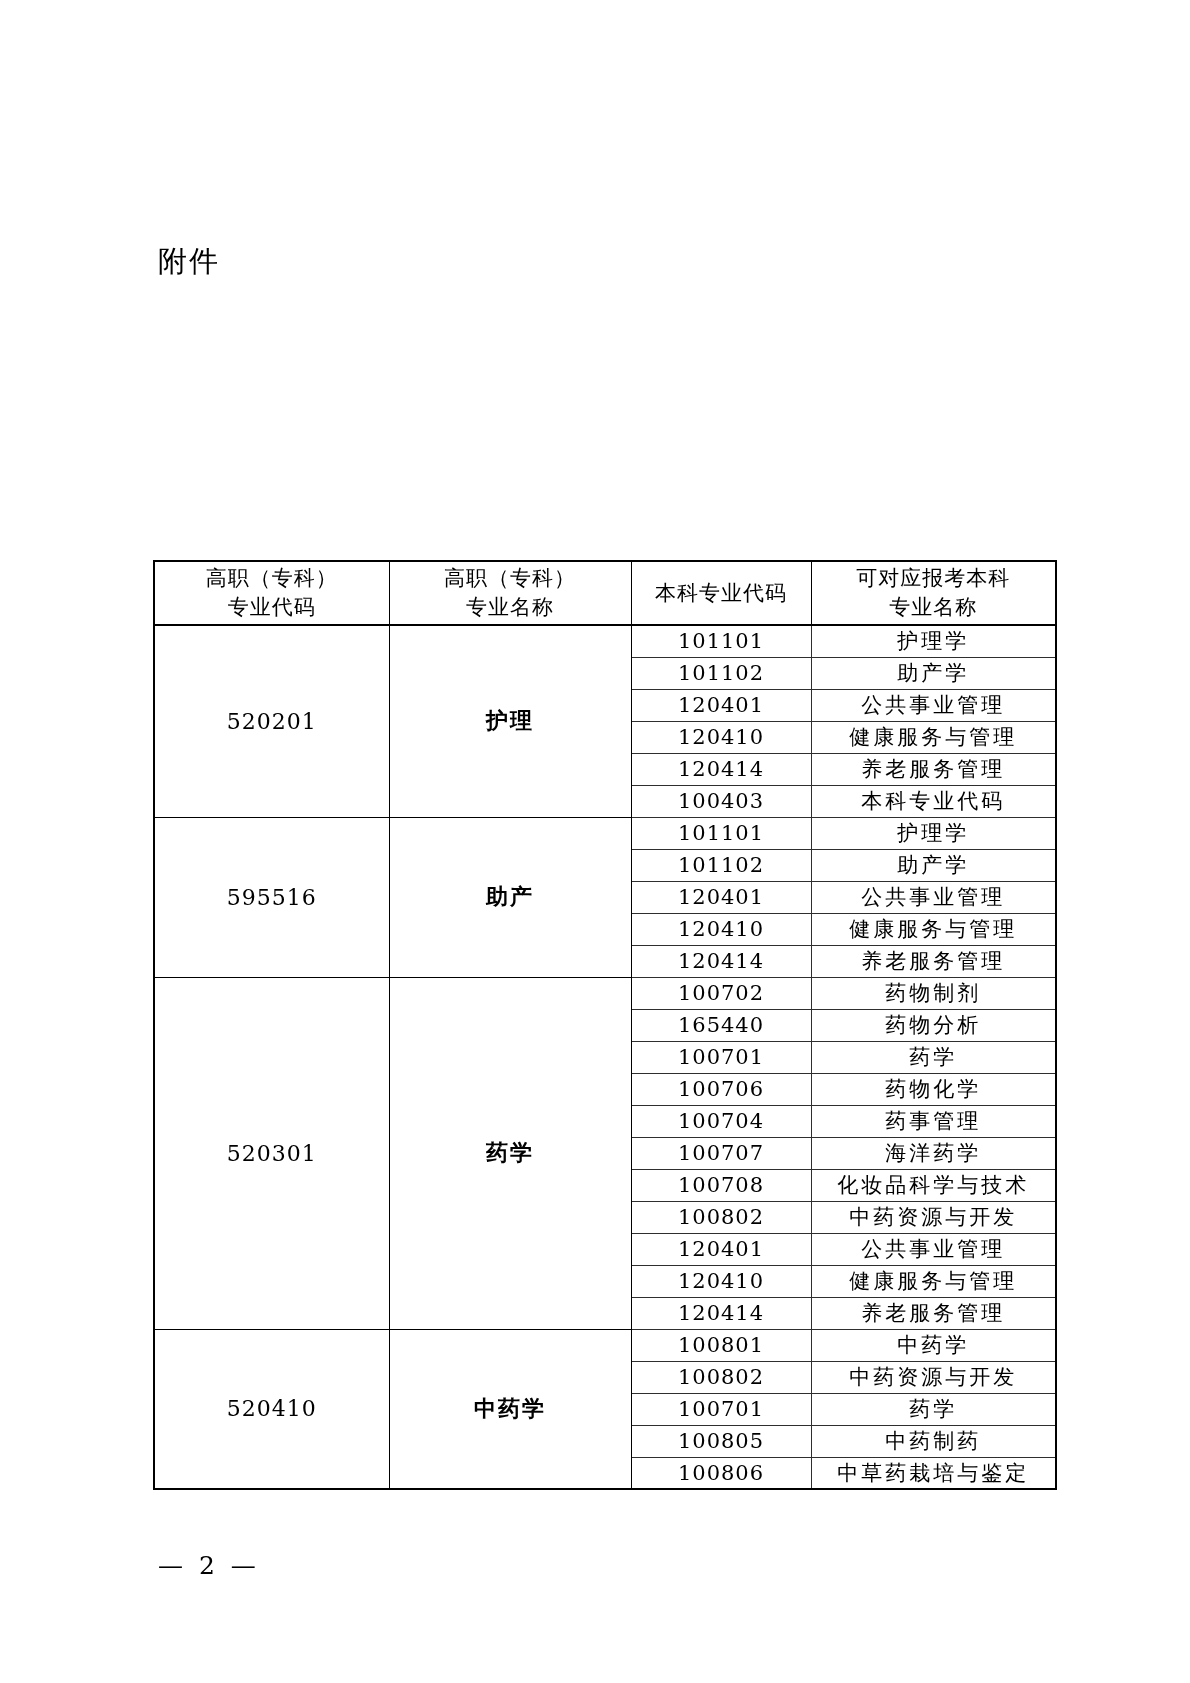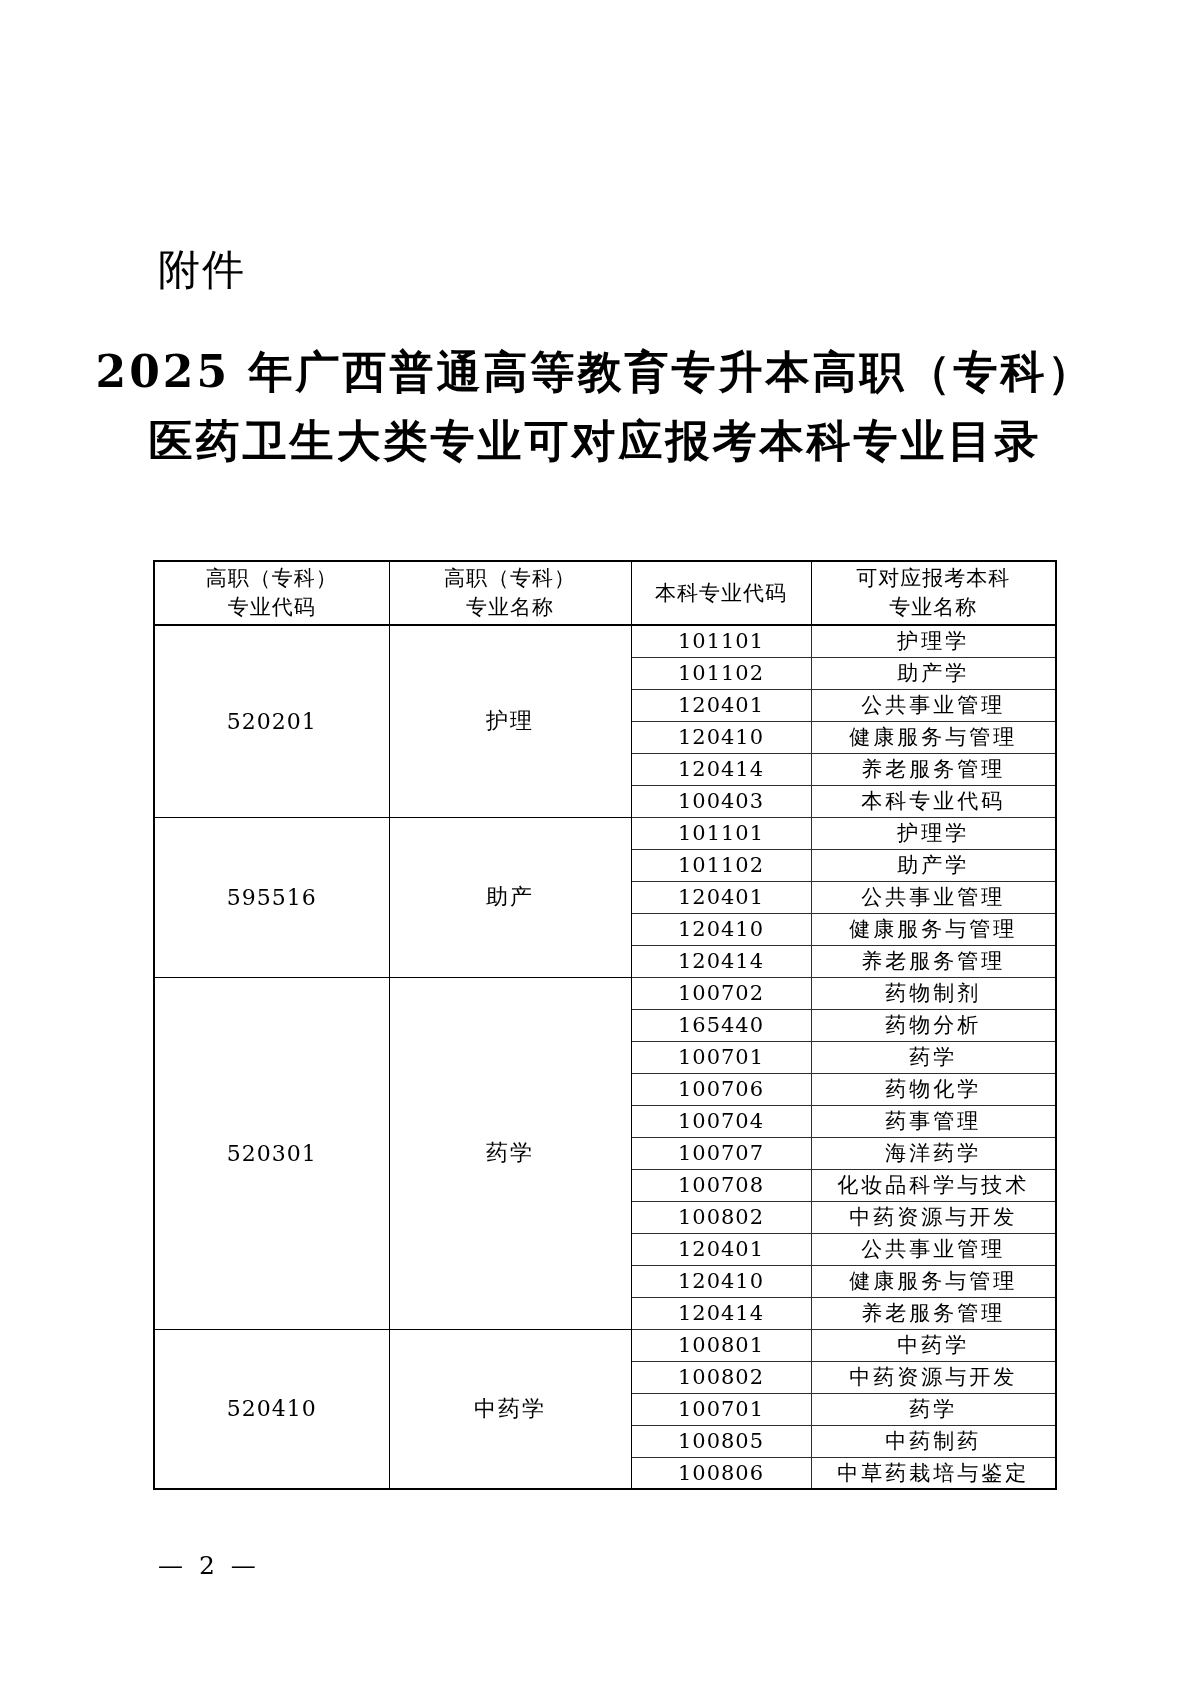--- a/index.html
+++ b/index.html
@@ -10,21 +10,21 @@
     height: 1683px;
     background: #ffffff;
     overflow: hidden;
     font-family: "DejaVu Serif", "Liberation Serif", serif;
     color: #000;
   }
   .attachment {
     position: absolute;
     left: 158px;
     top: 242px;
-    font-size: 42px;
+    font-size: 29px;
     font-family: Liberation Serif, serif;
     letter-spacing: 2px;
   }
   .doc-title {
     position: absolute;
     top: 337px;
     left: 0;
     width: 100%;
     text-align: center;
     font-family: "DejaVu Serif", "Liberation Serif", serif;
@@ -67,41 +67,37 @@
     font-size: 21px;
     text-align: center;
     vertical-align: middle;
     letter-spacing: 1px;
   }
   .doc-table td.name { letter-spacing: 3px; }
   .doc-table td.gcell {
     border: 1px solid #000;
     font-size: 22px;
   }
-  .doc-table td.gcell.name { letter-spacing: 2px; }
+  .doc-table td.gcell.name { letter-spacing: 2px; font-weight: bold; }
   .doc-table tr.group-start td { border-top: 1.5px solid #000; }
   .page-number {
     position: absolute;
     left: 158px;
     top: 1551px;
     font-size: 25px;
     letter-spacing: 4px;
   }
 </style>
 </head>
 <body>
 
 <div class="page">
 
   <div class="attachment">附件</div>
 
-  <div class="doc-title">
-    <div>2025 年广西普通高等教育专升本高职（专科）</div>
-    <div>医药卫生大类专业可对应报考本科专业目录</div>
-  </div>
 
   <table class="doc-table">
     <colgroup>
       <col class="c1">
         <col class="c2">
         <col class="c3">
         <col class="c4">
     </colgroup>
     <thead>
       <tr>

